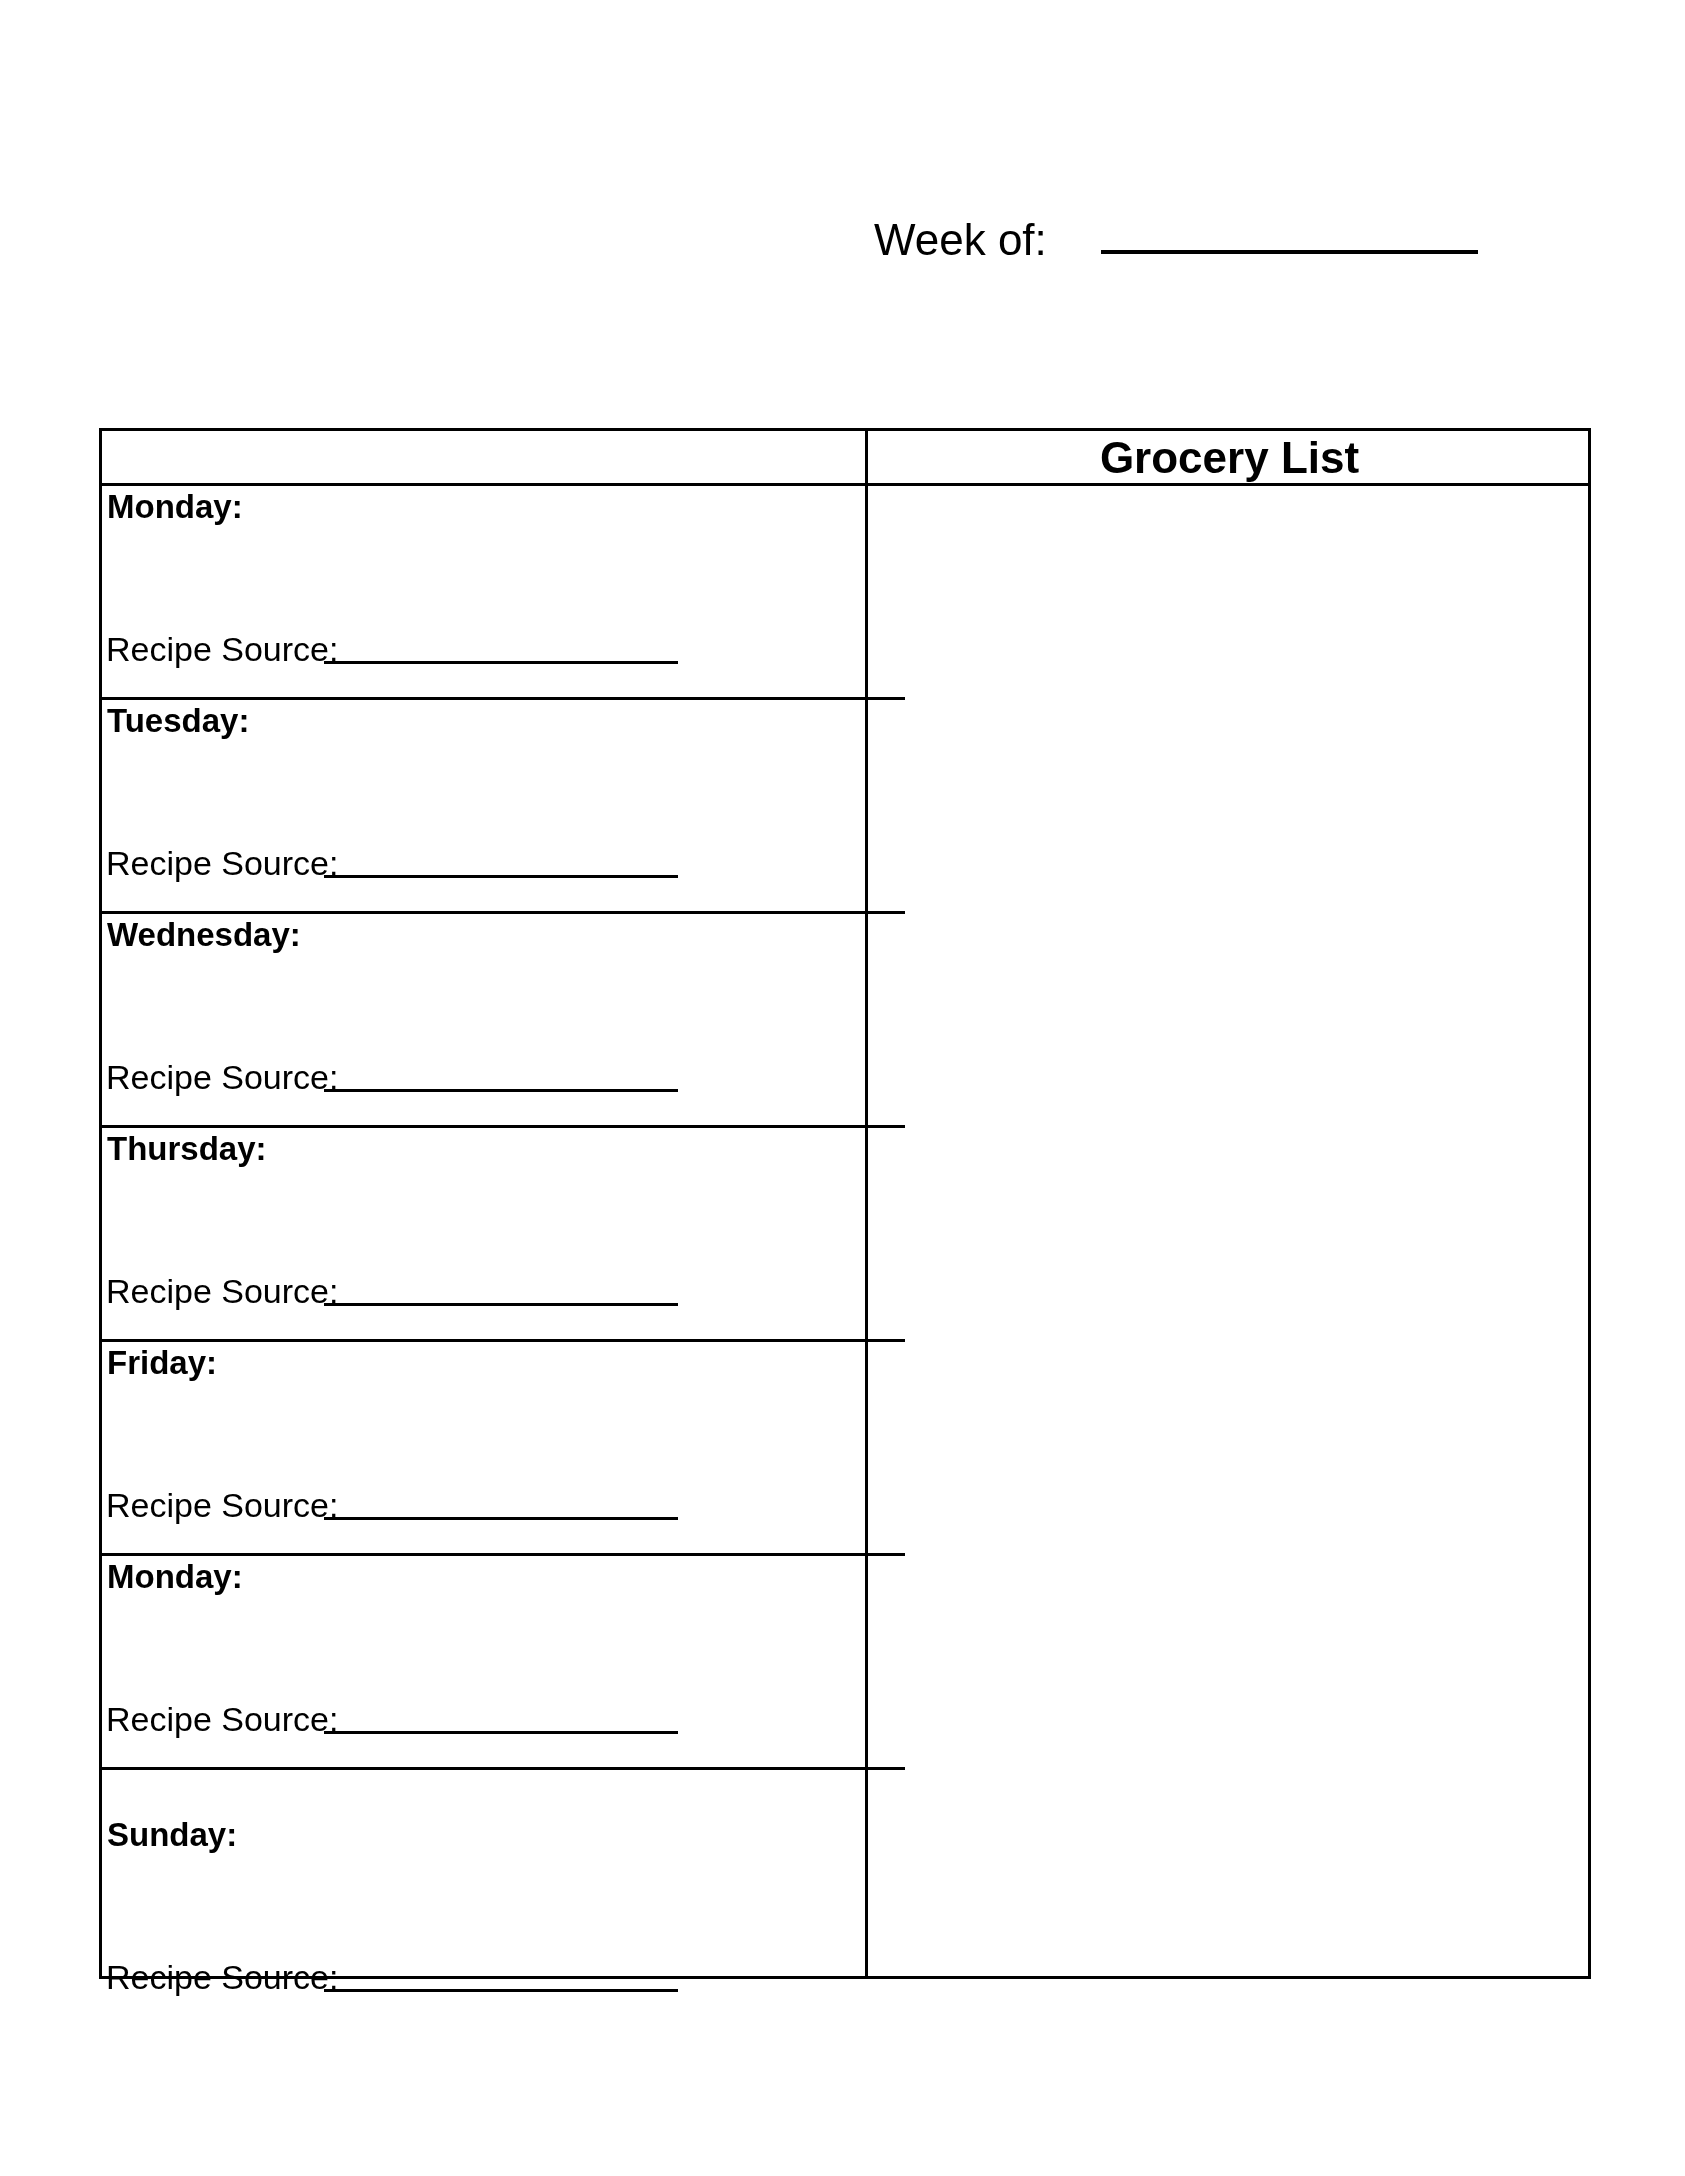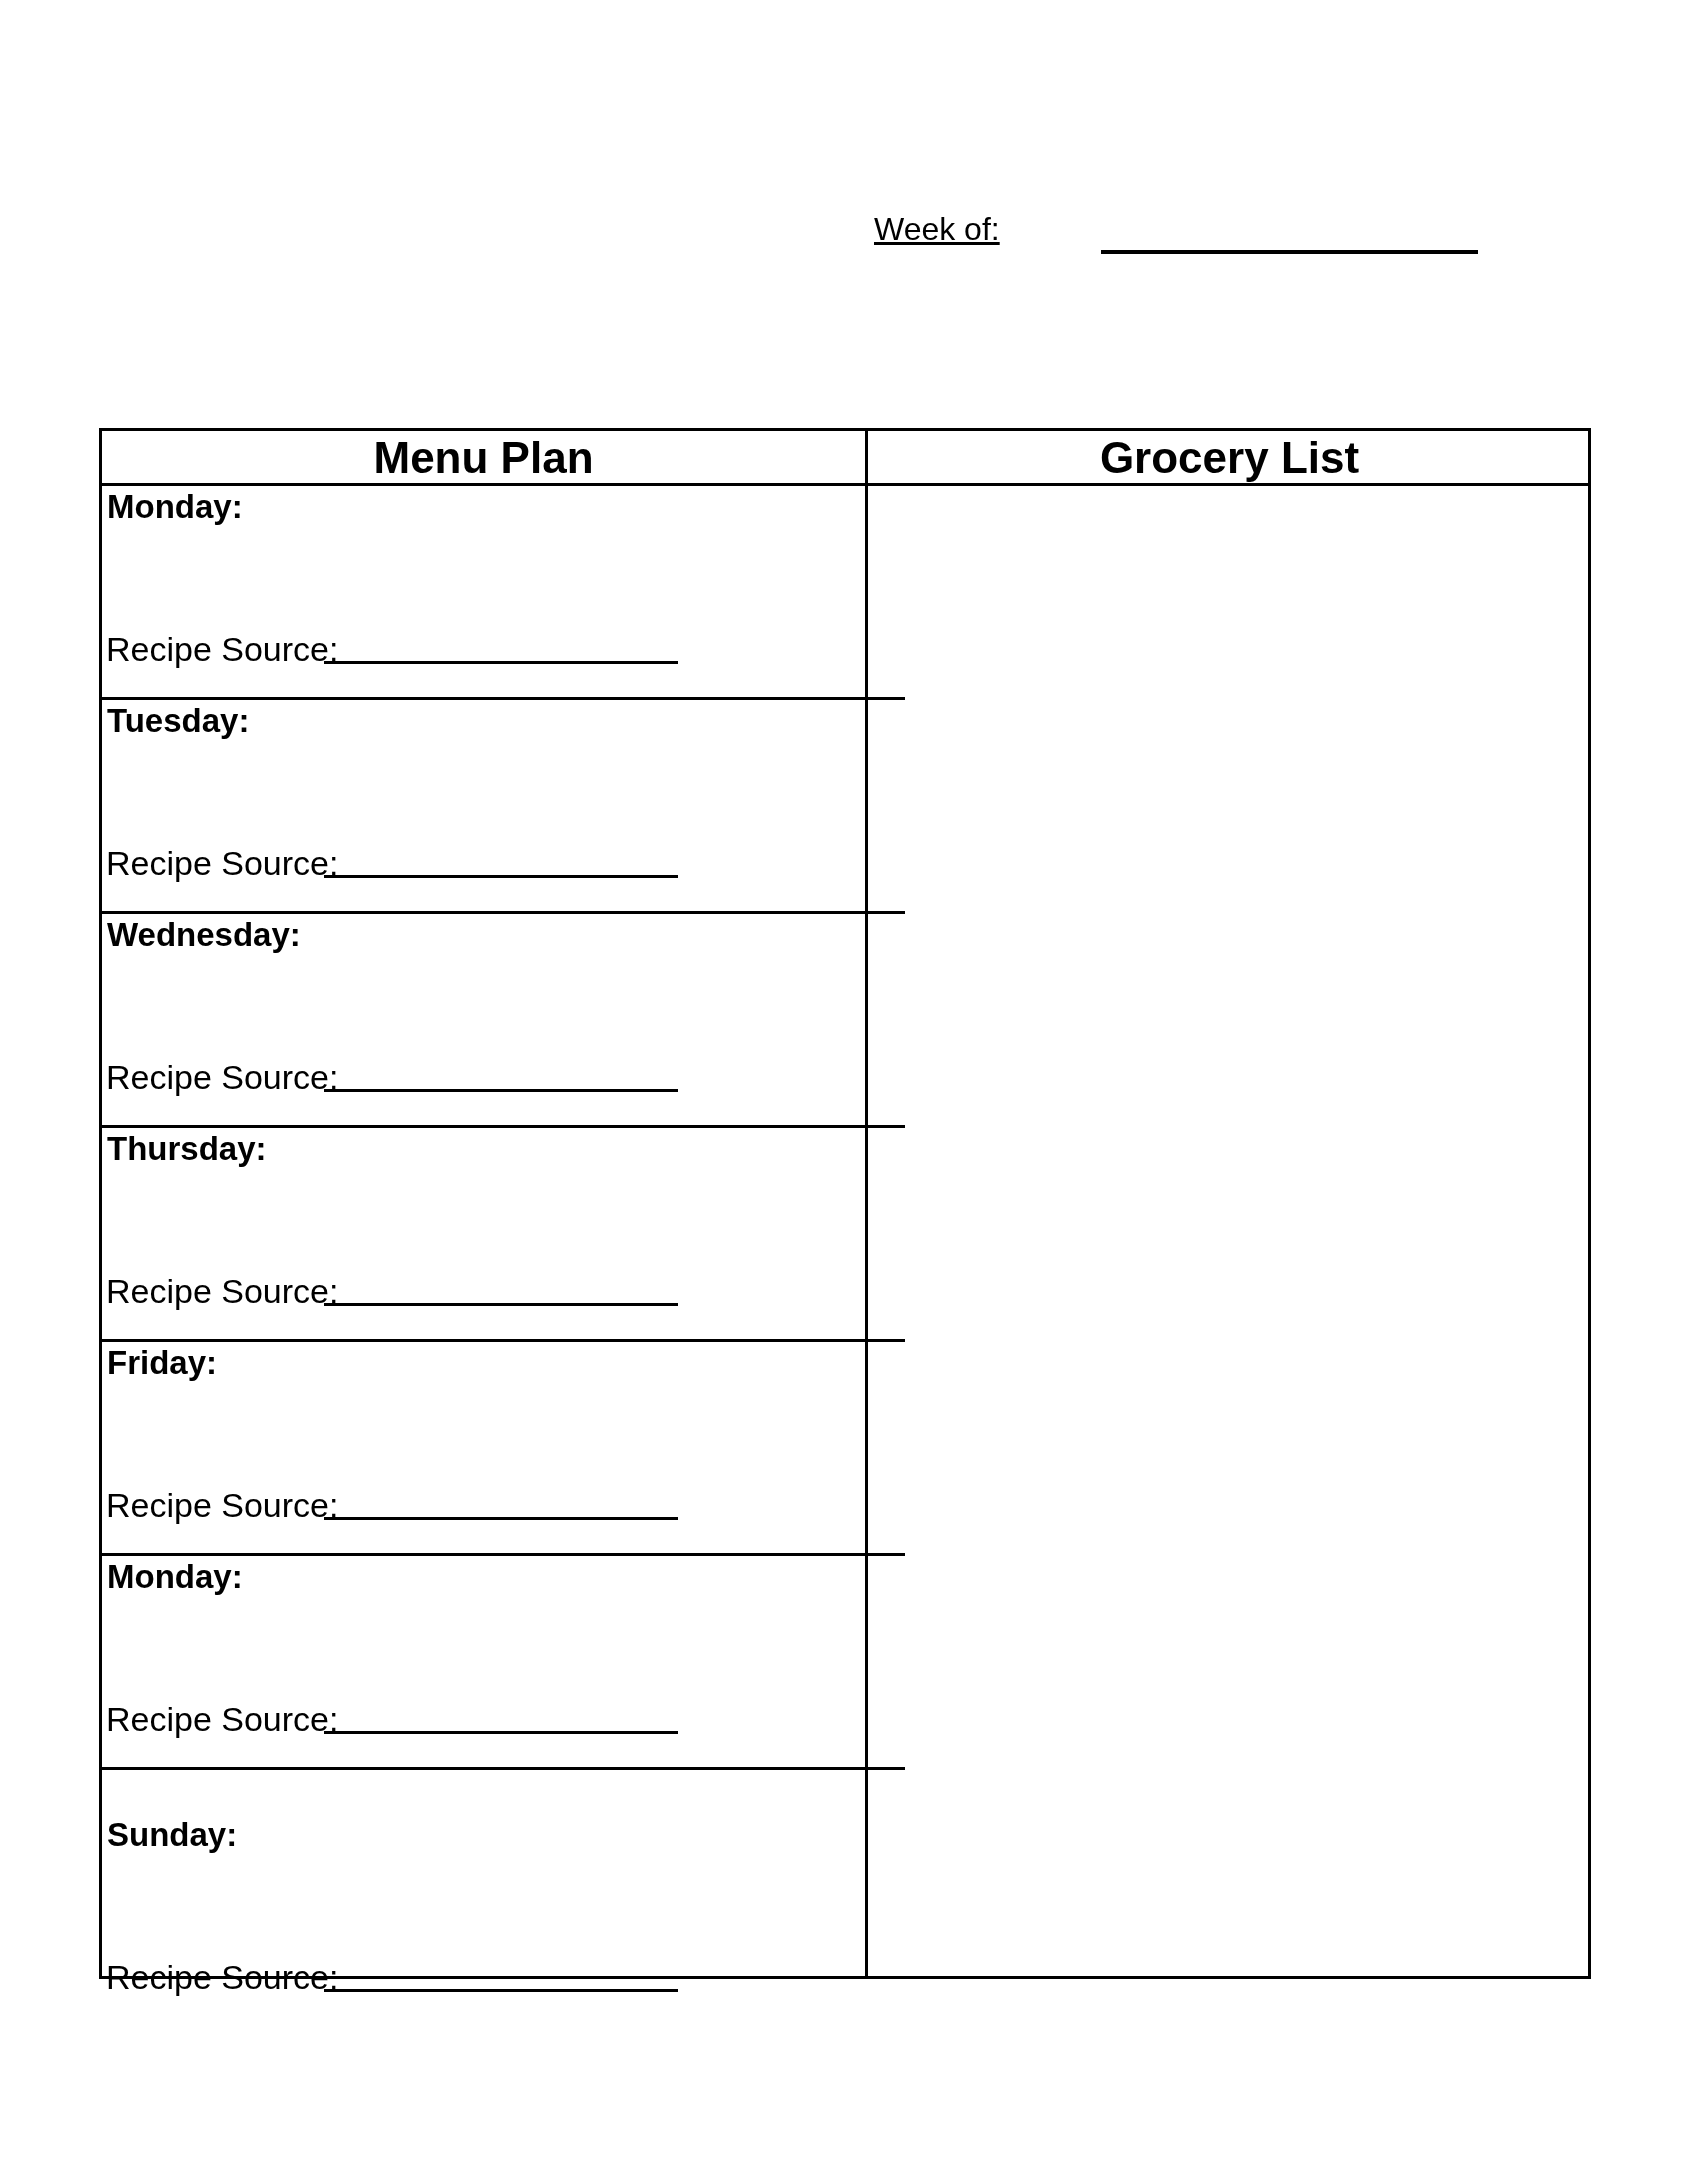--- a/index.html
+++ b/index.html
@@ -18,26 +18,25 @@
     .week-of {
       position: absolute;
       left: 874px;
       top: 204px;
       height: 55px;
       width: 614px;
     }
     .week-of-label {
       position: absolute;
       left: 0;
-      top: 0;
-      font-size: 32px;
+      top: 11px;
+      font-size: 44px;
       line-height: 50px;
       font-weight: normal;
       white-space: nowrap;
-      text-decoration: underline;
     }
     .week-of-line {
       position: absolute;
       left: 227px;
       top: 46px;
       width: 377px;
       height: 4px;
       background: #000;
     }
     .plan-table {
@@ -133,21 +132,20 @@
 </head>
 <body>
 
 <div class="week-of">
   <span class="week-of-label">Week of:</span>
   <div class="week-of-line"></div>
 </div>
 
 <div class="plan-table">
   <div class="header-row">
-    <div class="header-cell header-menu">Menu Plan</div>
     <div class="header-cell header-grocery">Grocery List</div>
   </div>
   <div class="col-divider"></div>
 
   <div class="menu-col">
     <div class="day-row">
       <span class="day-label">Monday:</span>
       <span class="recipe-label">Recipe Source:</span>
       <div class="recipe-line"></div>
     </div>

